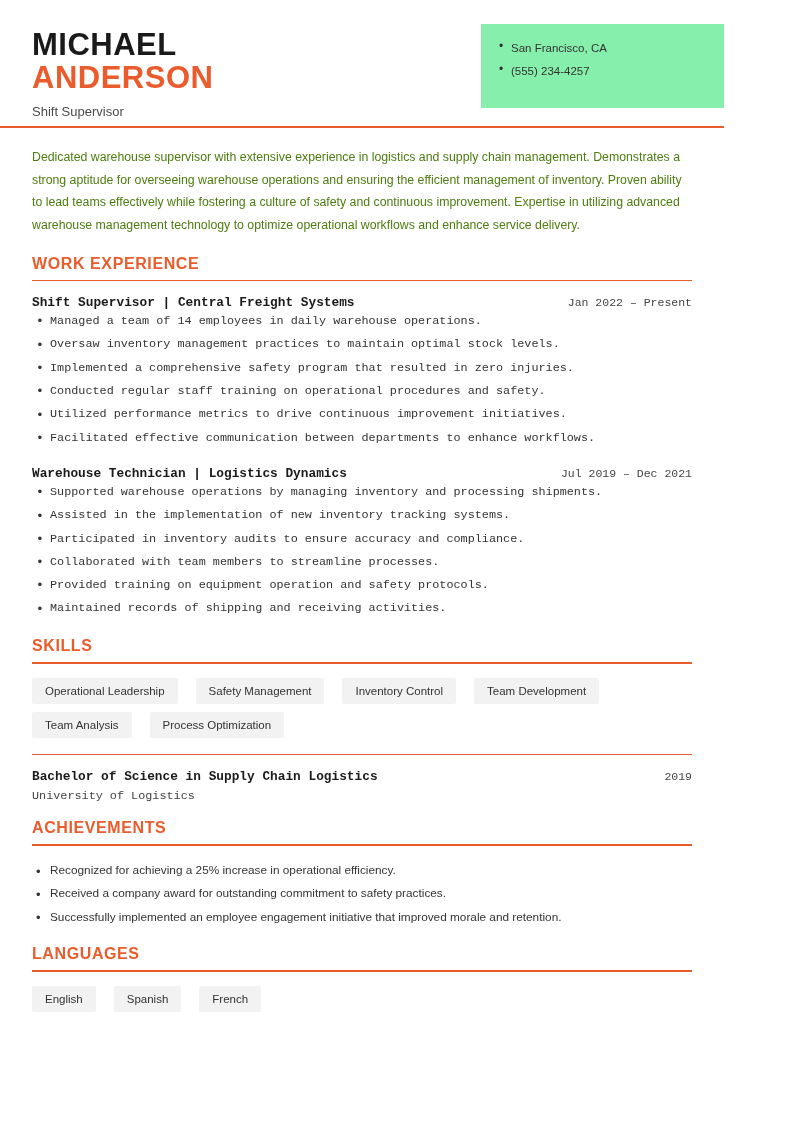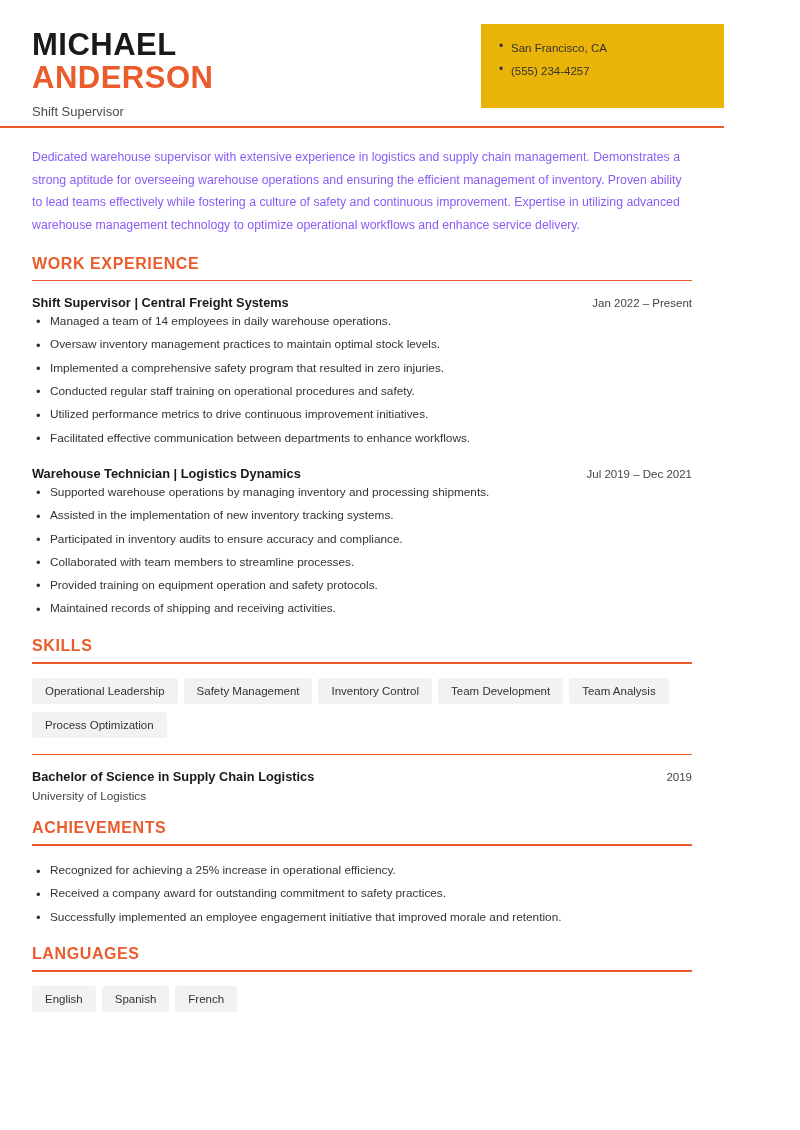--- a/index.html
+++ b/index.html
@@ -50,21 +50,21 @@
     color: #ea5c2b;
     line-height: 1.08;
   }
   .job-title {
     margin-top: 9px;
     font-size: 13px;
     color: #4a4a4a;
     font-weight: normal;
   }
   .contact-box {
-    background: #eab308;
+    background: #86efac;
     width: 243px;
     min-height: 84px;
     box-sizing: border-box;
     padding: 12px 16px 12px 18px;
     margin-top: 2px;
     margin-right: -32px;
   }
   .contact-item {
     font-size: 11.5px;
     color: #333333;
@@ -91,21 +91,21 @@
   }
 
   
   .content {
     padding: 0 32px;
     box-sizing: border-box;
   }
   .summary {
     font-size: 12.3px;
     line-height: 1.85;
-    color: #8b5cf6;
+    color: #4d7c0f;
     padding-top: 18px;
     padding-bottom: 2px;
   }
 
   .section {
     margin-top: 16px;
   }
   .section-title {
     font-size: 16px;
     font-weight: bold;
@@ -114,20 +114,21 @@
     margin-bottom: 7px;
   }
   .section-rule {
     height: 1.5px;
     background: #ea5c2b;
     margin-bottom: 14px;
   }
 
   .entry {
     margin-bottom: 16px;
+    font-family: Liberation Mono, monospace;
   }
   .entry-head {
     display: flex;
     justify-content: space-between;
     align-items: baseline;
   }
   .entry-title {
     font-size: 12.8px;
     font-weight: bold;
     color: #1a1a1a;
@@ -160,21 +161,21 @@
     position: absolute;
     left: 4px;
     top: 3px;
     color: #333333;
     font-size: 13px;
   }
 
   .chips {
     display: flex;
     flex-wrap: wrap;
-    gap: 8px 6px;
+    gap: 8px 18px;
   }
   .chip {
     background: #f2f2f2;
     font-size: 11.5px;
     color: #333333;
     padding: 7px 13px;
     border-radius: 2px;
     white-space: nowrap;
   }
 

